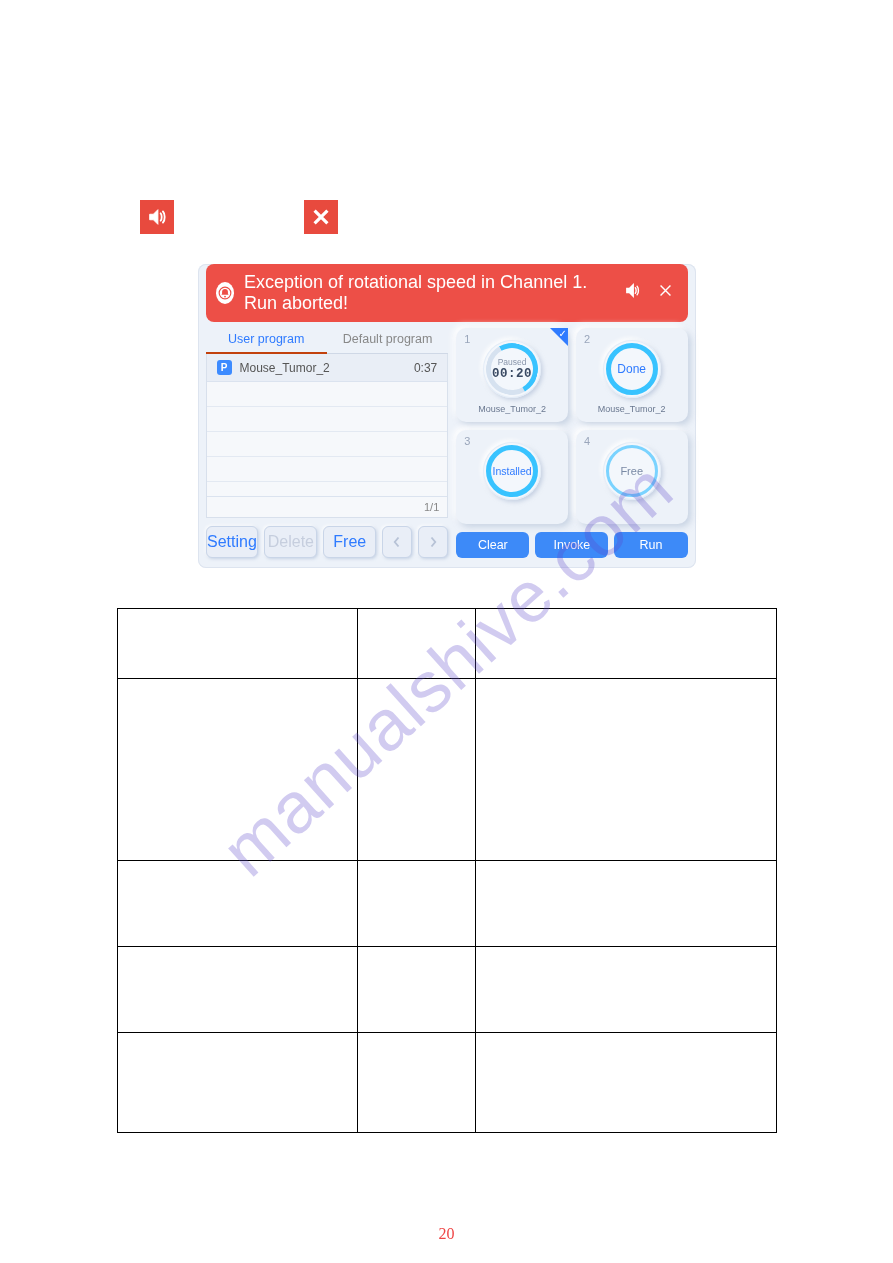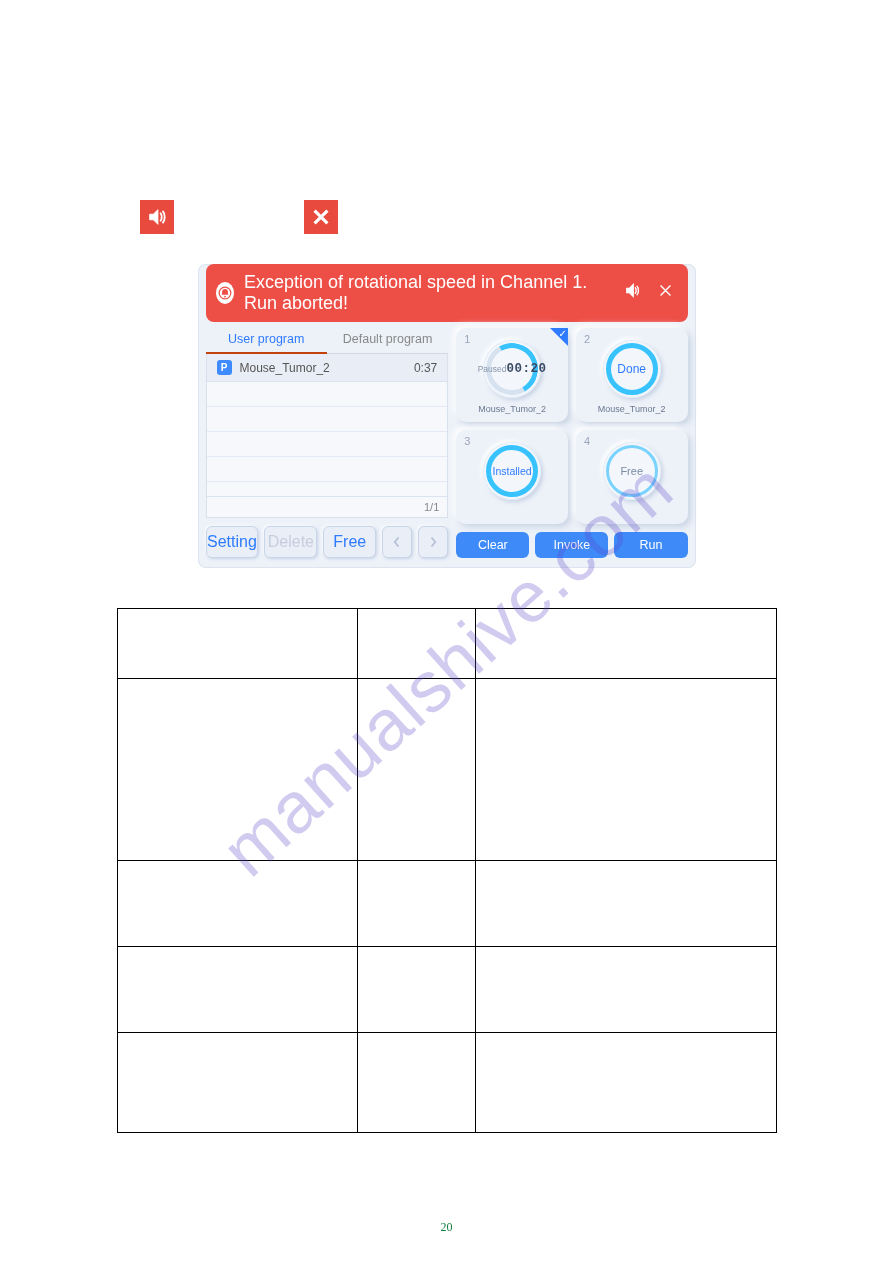--- a/index.html
+++ b/index.html
@@ -189,21 +189,21 @@
     content: "✓";
     position: absolute;
     top: -18px; right: 1px;
     color: #fff;
     font-size: 10px;
   }
   .ring {
     width: 58px; height: 58px; border-radius: 50%;
     margin-top: 6px;
     display: flex; align-items: center; justify-content: center;
-    flex-direction: row;
+    flex-direction: column;
     background: #f3f7fc;
     box-shadow: 2px 2px 4px rgba(170,185,210,.6), -2px -2px 4px #fff, inset 0 0 0 1px #e3ecf7;
     position: relative;
     text-align: center;
   }
   .ring-border {
     position: absolute; inset: 3px;
     border-radius: 50%;
     border: 5px solid #38c3ff;
   }
@@ -265,25 +265,25 @@
     transform: translate(-50%, -50%) rotate(-42deg);
     font-size: 72px;
     color: rgba(90, 70, 200, 0.28);
     pointer-events: none;
     white-space: nowrap;
     letter-spacing: 1px;
   }
 
   .page-num {
     position: absolute;
-    bottom: 28px;
+    bottom: 20px;
     left: 0; right: 0;
     text-align: center;
-    font-size: 12px;
-    color: #15803d;
+    font-size: 16px;
+    color: #ef4444;
     font-family: Georgia, serif;
   }
 </style>
 </head>
 <body>
 
 <div class="page-content">
 
   <div class="intro-line">
     <div class="red-square">

